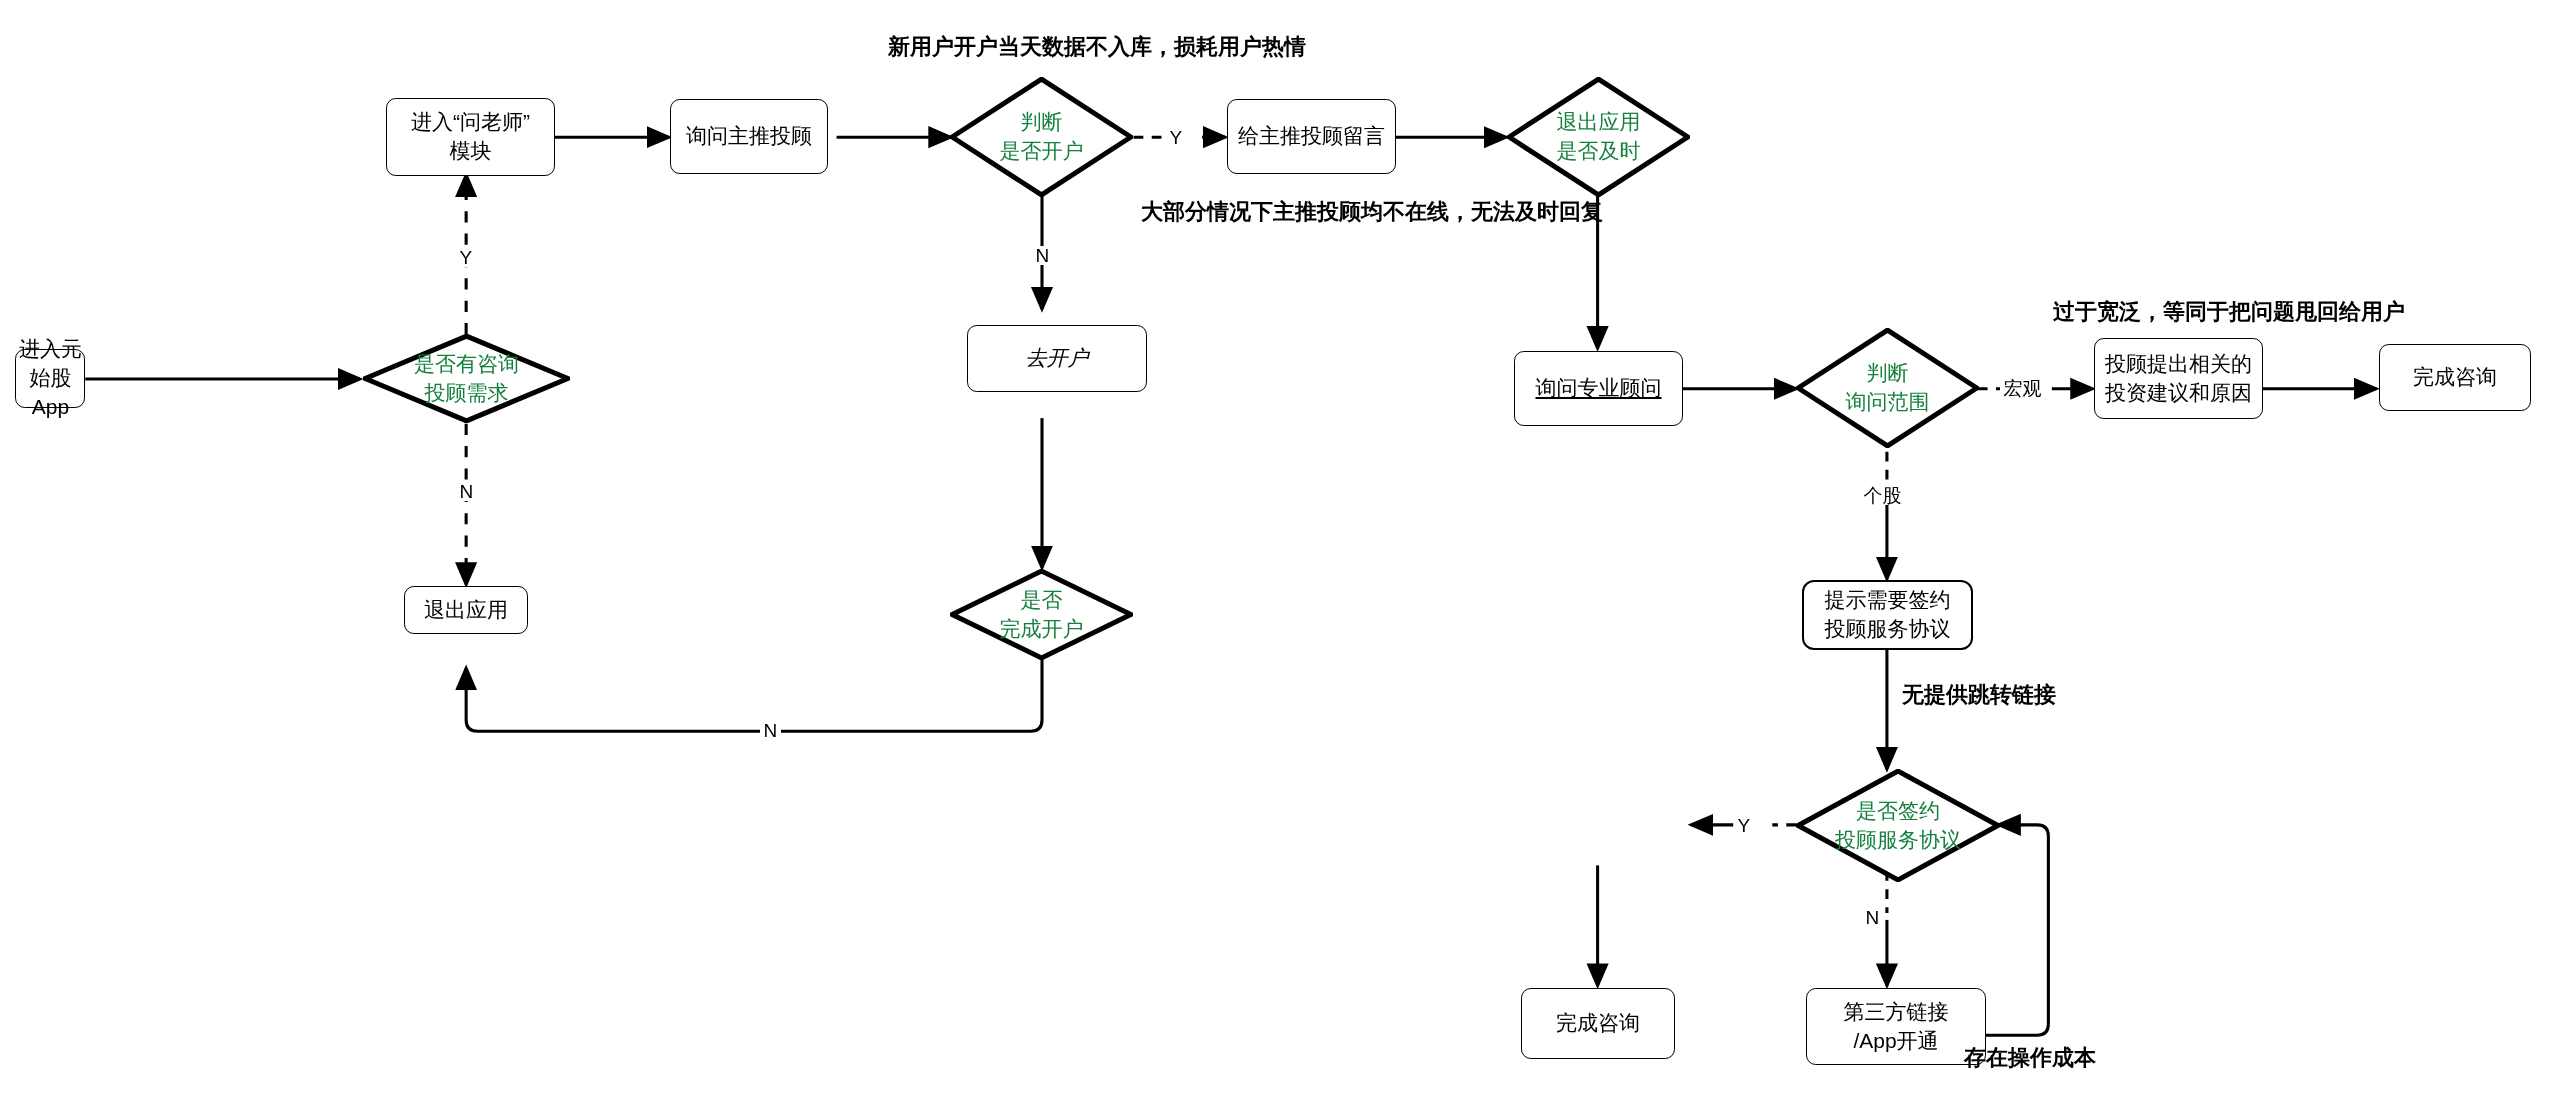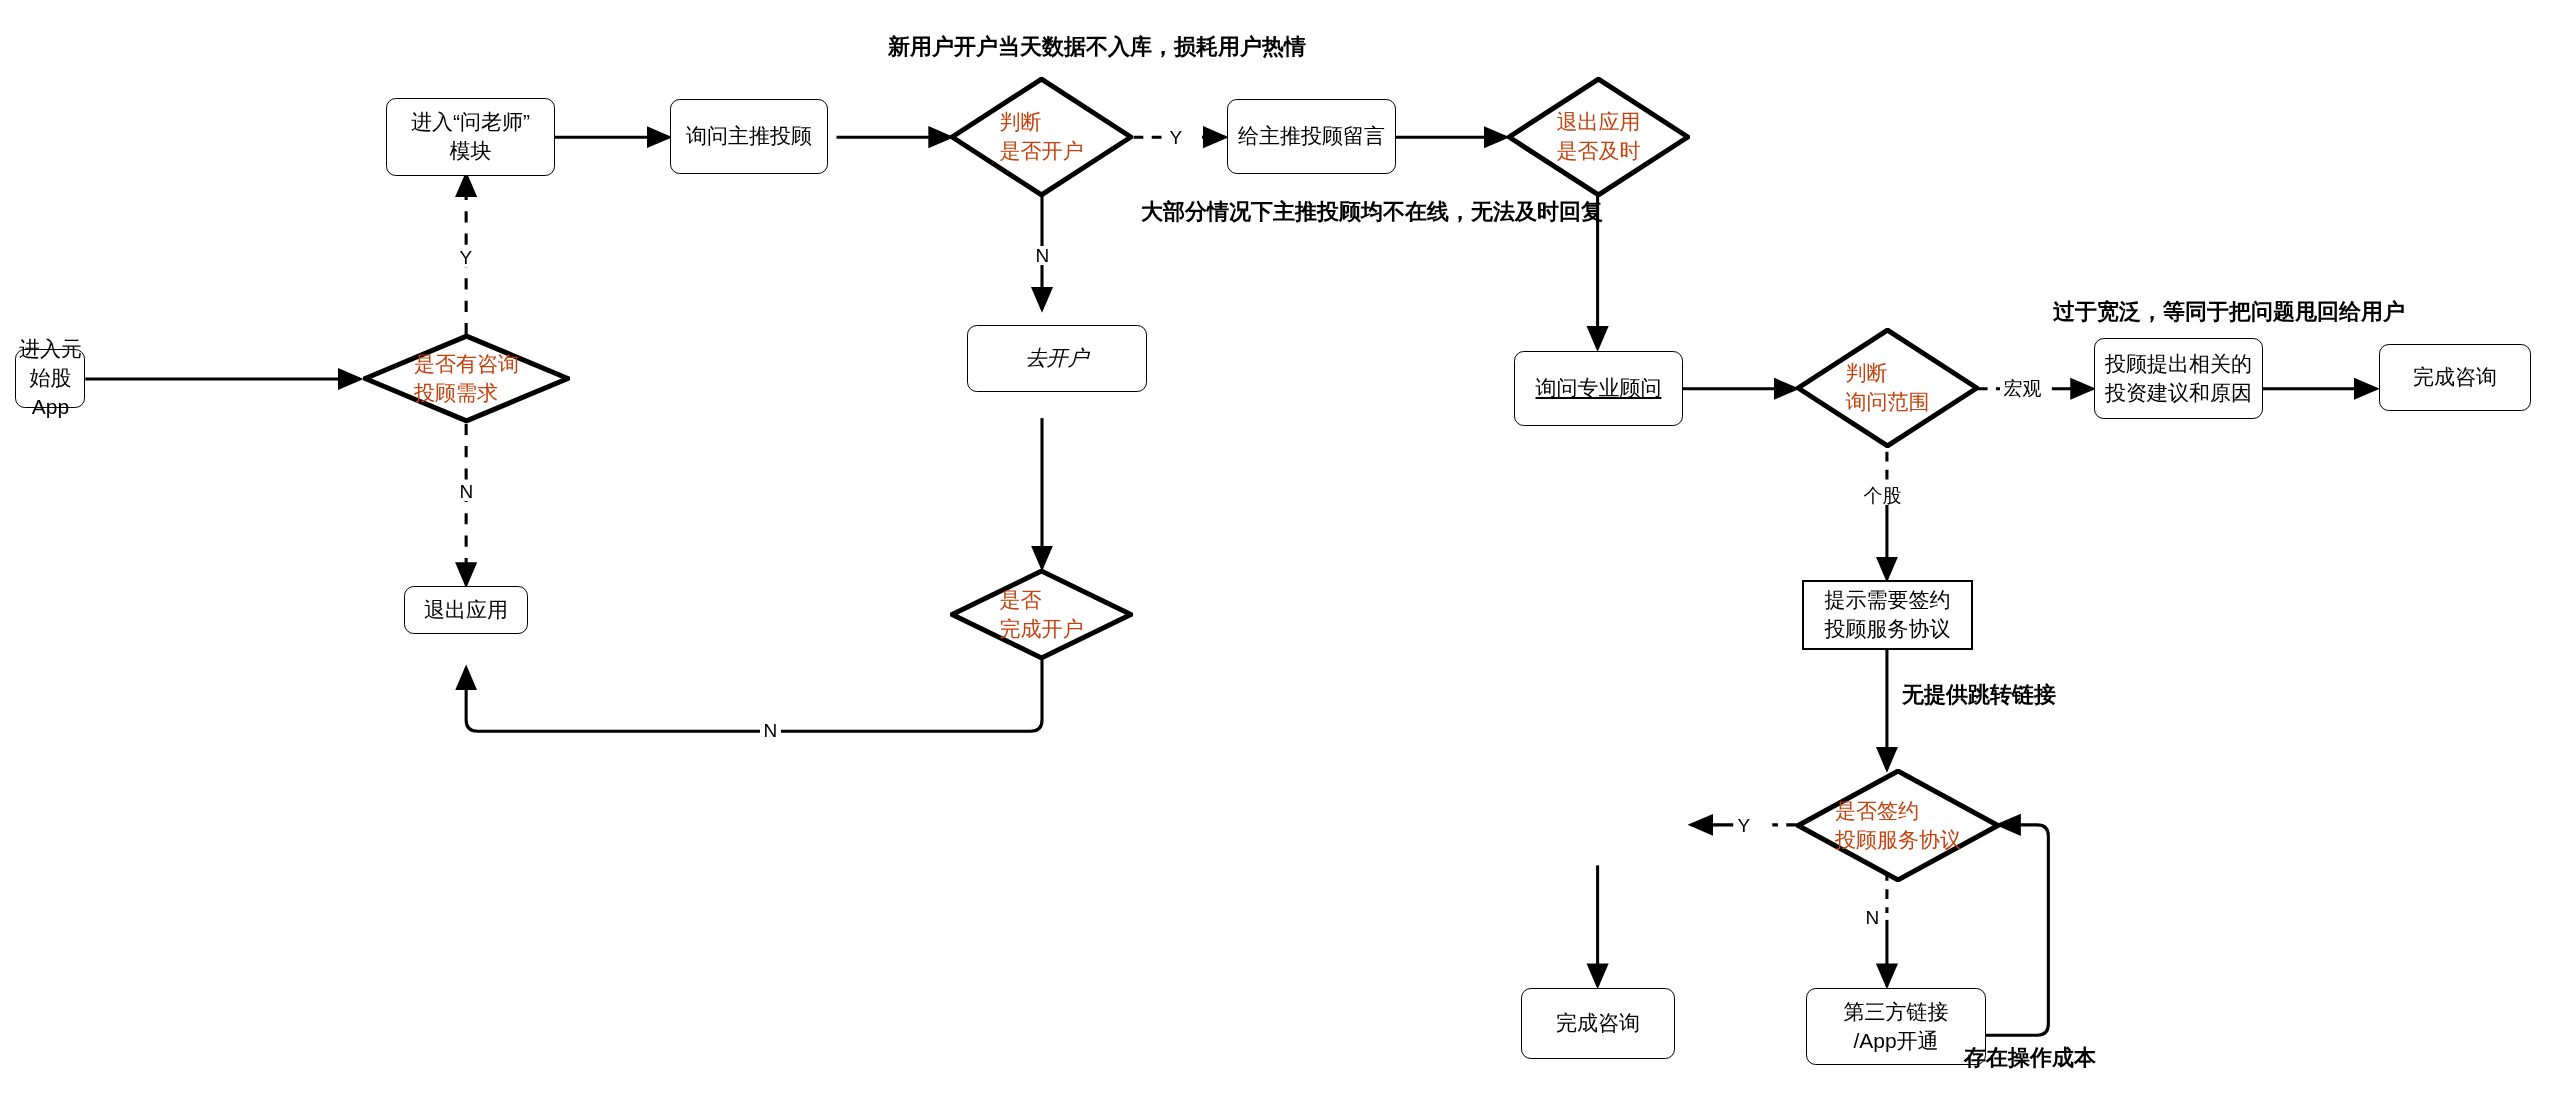--- a/index.html
+++ b/index.html
@@ -34,40 +34,40 @@
     line-height: 1.38;
     white-space: pre-line;
   }
   .proc {
     background: #ffffff;
     border: 1.8px solid #000000;
     border-radius: 9.8px;
     font-size: 21px;
   }
   .proc.sharp {
-    border-radius: 0;
+    border-radius: 12px;
     border-width: 2.2px;
   }
   .diamond-wrap {
     position: absolute;
     display: flex;
     align-items: center;
     justify-content: center;
   }
   .diamond-shape {
     position: absolute;
     left: 0; top: 0;
     width: 100%; height: 100%;
   }
   .diamond-label {
     position: relative;
     z-index: 2;
-    text-align: left;
+    text-align: center;
     font-size: 21px;
-    color: #c2410c;
+    color: #15803d;
     line-height: 1.38;
     white-space: pre-line;
     pointer-events: none;
   }
   .edge-label {
     position: absolute;
     font-size: 19px;
     color: #000000;
     white-space: nowrap;
     background: #ffffff;

